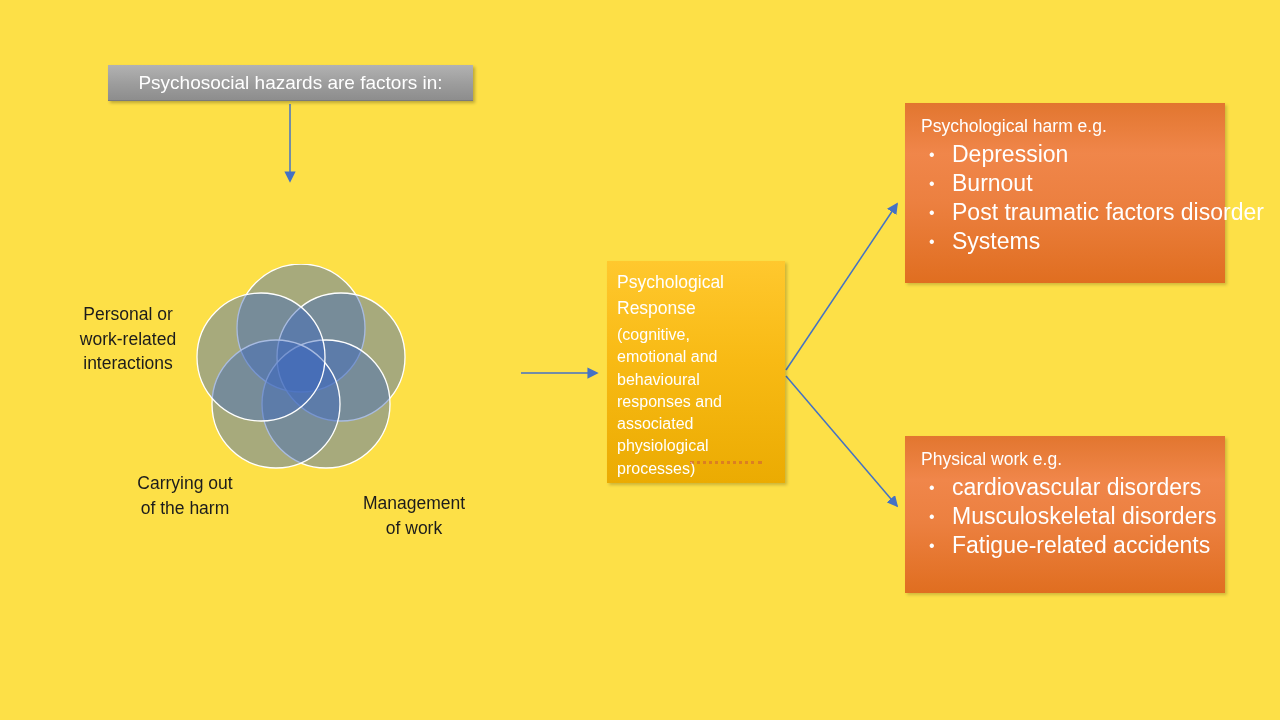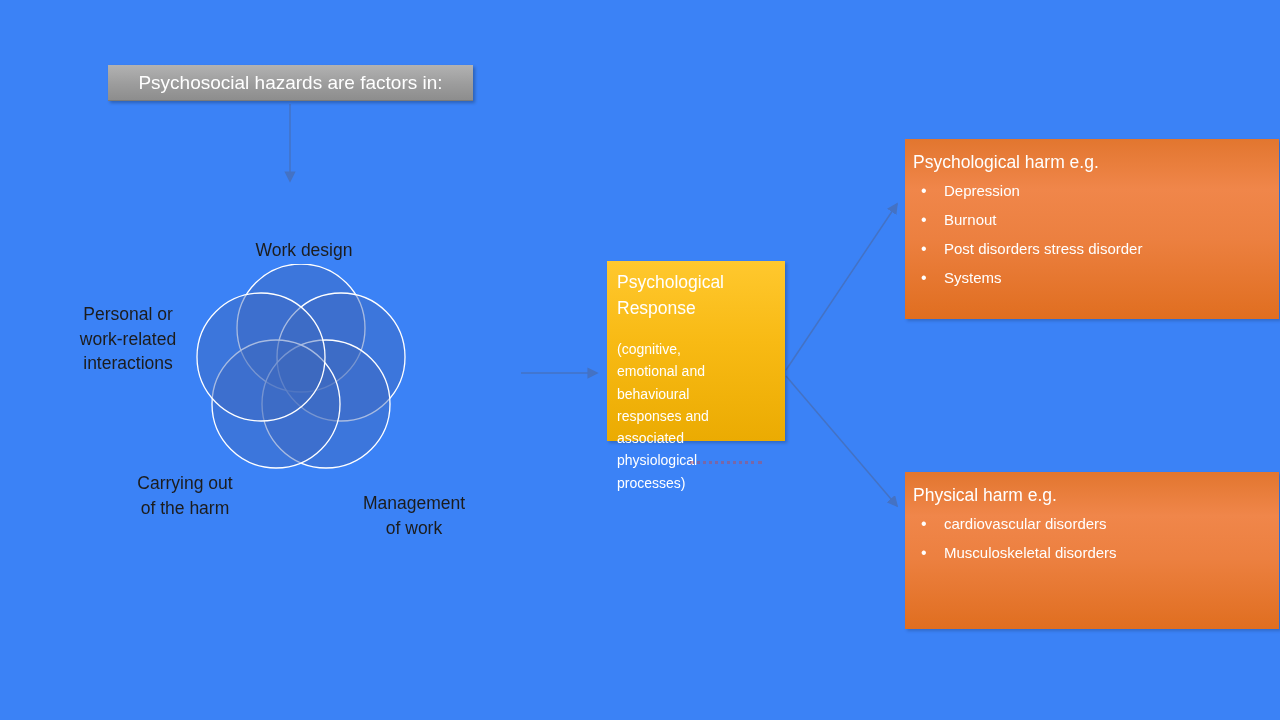--- a/index.html
+++ b/index.html
@@ -1,21 +1,21 @@
 <!DOCTYPE html>
 <html><head>
 <meta charset="utf-8">
 <style>
   html, body { margin: 0; padding: 0; background: #ffffff; }
   * { box-sizing: border-box; }
   .stage {
     position: relative;
     width: 1280px;
     height: 720px;
-    background: #3b82f6;
+    background: #fde047;
     font-family: "Liberation Sans", "DejaVu Sans", sans-serif;
     overflow: hidden;
     text-decoration: underline;
   }
   .connectors {
     position: absolute;
     left: 0; top: 0;
     width: 1280px; height: 720px;
     pointer-events: none;
   }
@@ -46,68 +46,67 @@
     white-space: pre-line;
   }
   .lbl-work-design   { left: 204px; top: 238px; width: 200px; }
   .lbl-personal      { left: 28px;  top: 302px; width: 200px; }
   .lbl-systems       { left: 370px; top: 329px; width: 165px; }
   .lbl-carrying      { left: 85px;  top: 471px; width: 200px; }
   .lbl-management    { left: 314px; top: 471px; width: 200px; margin-top: 20px; }
   .response-box {
     position: absolute;
     left: 607px; top: 261px;
-    width: 178px; height: 180px;
+    width: 178px; height: 222px;
     background: linear-gradient(180deg, #ffc82e 0%, #f8ba14 45%, #ebab02 100%);
     box-shadow: 2px 2px 3px rgba(0,0,0,0.2);
     color: #ffffff;
     padding: 8px 8px 15px 10px;
   }
   .response-title {
     font-size: 17.5px;
     line-height: 26px;
     white-space: pre-line;
   }
   .response-body {
-    margin-top: 17px;
-    font-size: 14px;
+    margin-top: 3px;
+    font-size: 16px;
     line-height: 22.3px;
     white-space: pre-line;
   }
   .dot-texture {
     position: absolute;
     left: 690px; top: 461px;
     width: 72px; height: 0;
     border-top: 3px dotted rgba(198,70,70,0.45);
   }
   .harm-box {
     position: absolute;
-    width: 374px;
+    width: 320px;
     background: linear-gradient(180deg, #e2762f 0%, #f0864a 28%, #ec8040 55%, #e06e20 100%);
     box-shadow: 2px 2px 3px rgba(0,0,0,0.18);
     color: #ffffff;
-    padding: 10px 12px 0 8px;
-    margin-top: 36px;
+    padding: 10px 12px 0 16px;
   }
   .harm-box-psych { left: 905px; top: 103px; height: 180px; }
   .harm-box-phys  { left: 905px; top: 436px; height: 157px; }
   .harm-title {
     font-size: 17.5px;
     line-height: 26px;
     white-space: nowrap;
   }
   .harm-list {
     list-style: none;
     margin: 1px 0 0 0;
     padding: 0;
   }
   .harm-list li {
     position: relative;
     padding-left: 31px;
-    font-size: 15px;
+    font-size: 23px;
     line-height: 29px;
     white-space: nowrap;
   }
   .harm-list li::before {
     content: "\2022";
     position: absolute;
     left: 8px;
     font-size: 16px;
   }
 </style>
@@ -135,21 +134,20 @@
   <svg class="venn-svg" width="216" height="212" viewBox="0 0 216 212">
     <g fill="#3E69BD" fill-opacity="0.45" stroke="#FFFFFF" stroke-width="1.3">
       <circle cx="108" cy="64" r="64"></circle>
       <circle cx="148" cy="93" r="64"></circle>
       <circle cx="133" cy="140" r="64"></circle>
       <circle cx="83" cy="140" r="64"></circle>
       <circle cx="68" cy="93" r="64"></circle>
     </g>
   </svg>
 
-  <div class="venn-label lbl-work-design">Work design</div>
   <div class="venn-label lbl-personal">Personal or
 work-related
 interactions</div>
   <div class="venn-label lbl-carrying">Carrying out
 of the harm</div>
   <div class="venn-label lbl-management">Management
 of work</div>
 
   <div class="response-box">
     <div class="response-title">Psychological
@@ -162,26 +160,27 @@
 physiological
 processes)</div>
   </div>
   <div class="dot-texture"></div>
 
   <div class="harm-box harm-box-psych">
     <div class="harm-title">Psychological harm e.g.</div>
     <ul class="harm-list">
       <li>Depression</li>
       <li>Burnout</li>
-      <li>Post disorders stress disorder</li>
+      <li>Post traumatic factors disorder</li>
       <li>Systems</li>
     </ul>
   </div>
 
   <div class="harm-box harm-box-phys">
-    <div class="harm-title">Physical harm e.g.</div>
+    <div class="harm-title">Physical work e.g.</div>
     <ul class="harm-list">
       <li>cardiovascular disorders</li>
       <li>Musculoskeletal disorders</li>
+      <li>Fatigue-related accidents</li>
     </ul>
   </div>
 
 </div>
 
 </body></html>

